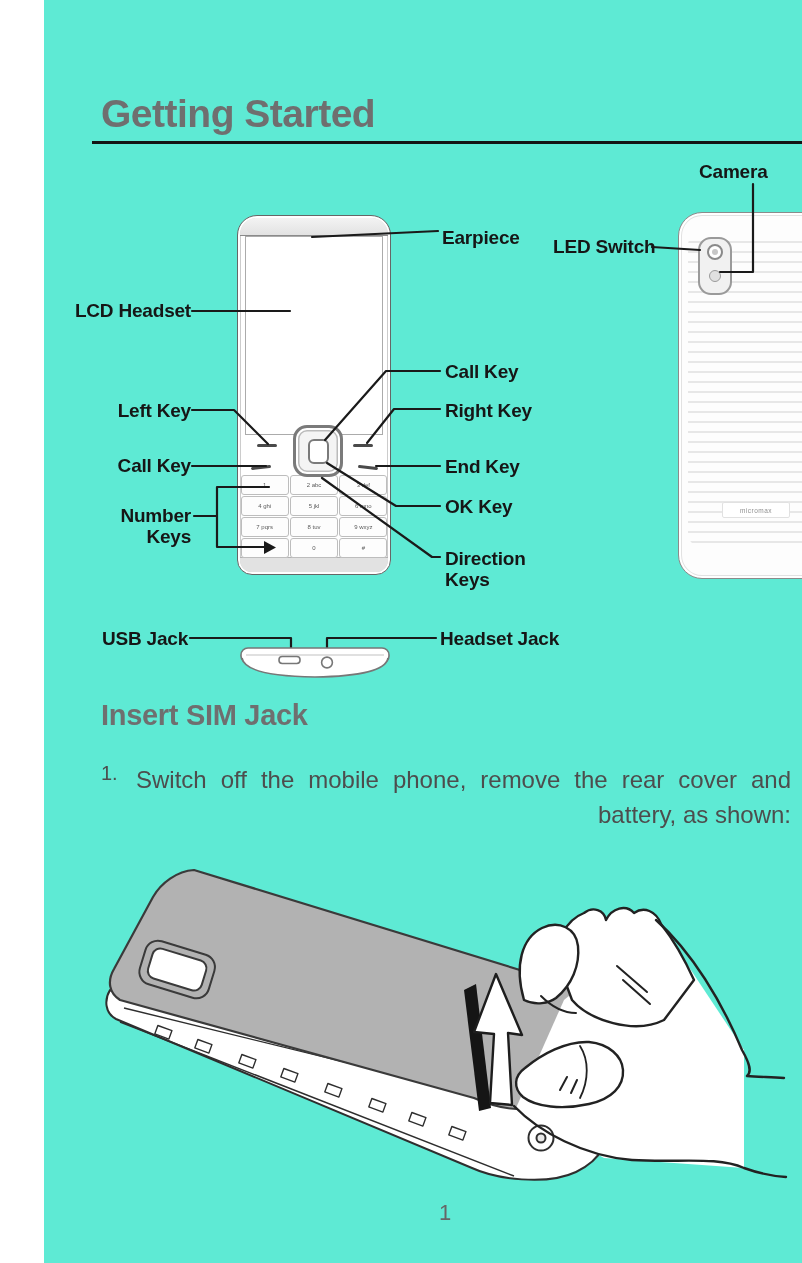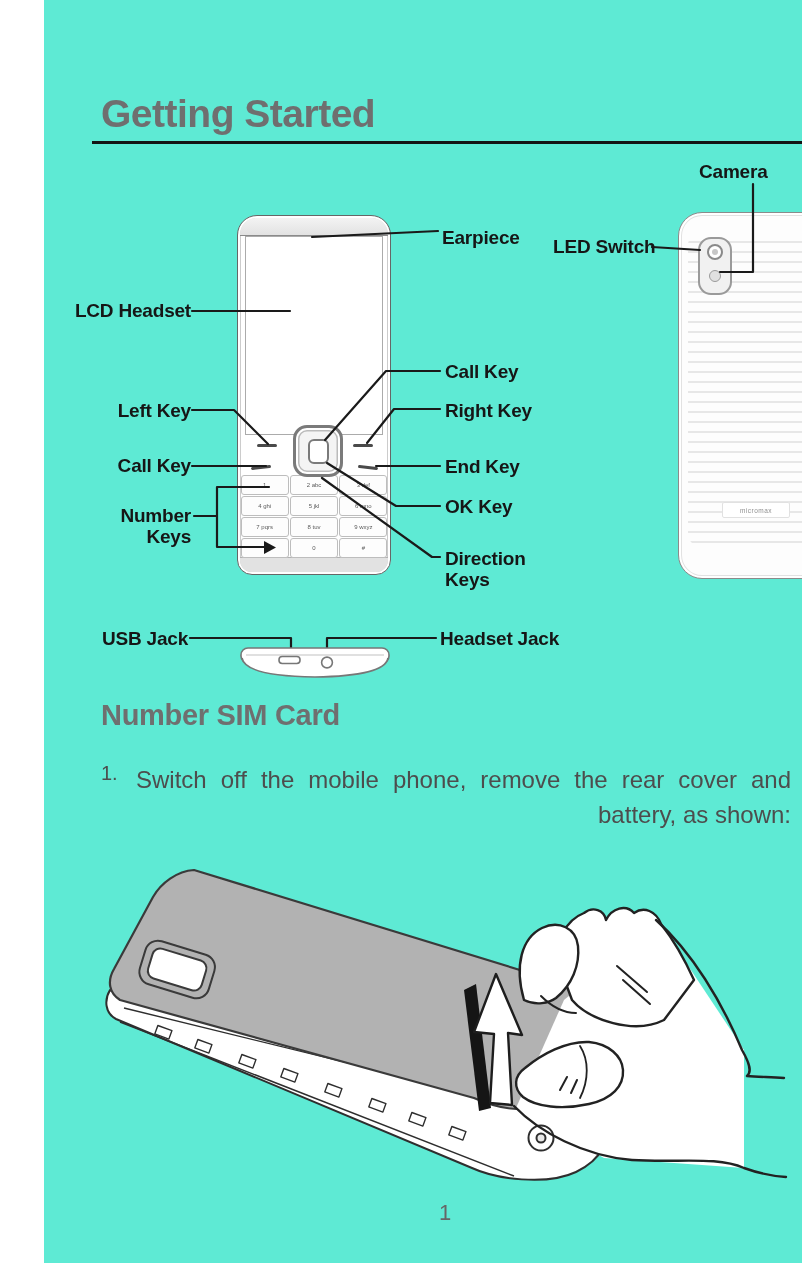--- a/index.html
+++ b/index.html
@@ -144,21 +144,21 @@
 
     <g stroke="#777" fill="#ffffff" stroke-width="1.6">
       <rect x="197" y="648" width="148" height="15" rx="7"></rect>
       <path d="M198 658 Q 201 676 271 677 Q 341 676 344 658"></path>
       <line x1="202" y1="655" x2="340" y2="655" stroke="#c2c2c2" stroke-width="1.2"></line>
       <rect x="235" y="656.5" width="21" height="7" rx="3.2"></rect>
       <circle cx="283" cy="662.5" r="5.4"></circle>
     </g>
   </svg>
 
-  <div class="h2">Number SIM Card</div>
+  <div class="h2">Insert SIM Jack</div>
   <div class="step-marker">1.</div>
   <div class="step-text">
     <span class="step-line1">Switch off the mobile phone, remove the rear cover and</span>
     <span class="step-line2">battery, as shown:</span>
   </div>
 
   <svg class="illustration" width="700" height="345" viewBox="55 852 700 345">
 
     <g stroke="#2e2e2e" stroke-width="2" fill="#ffffff" stroke-linejoin="round">
       <path d="M66 990 C60 1000 61 1013 72 1019 L428 1168 C452 1179 502 1186 532 1172

